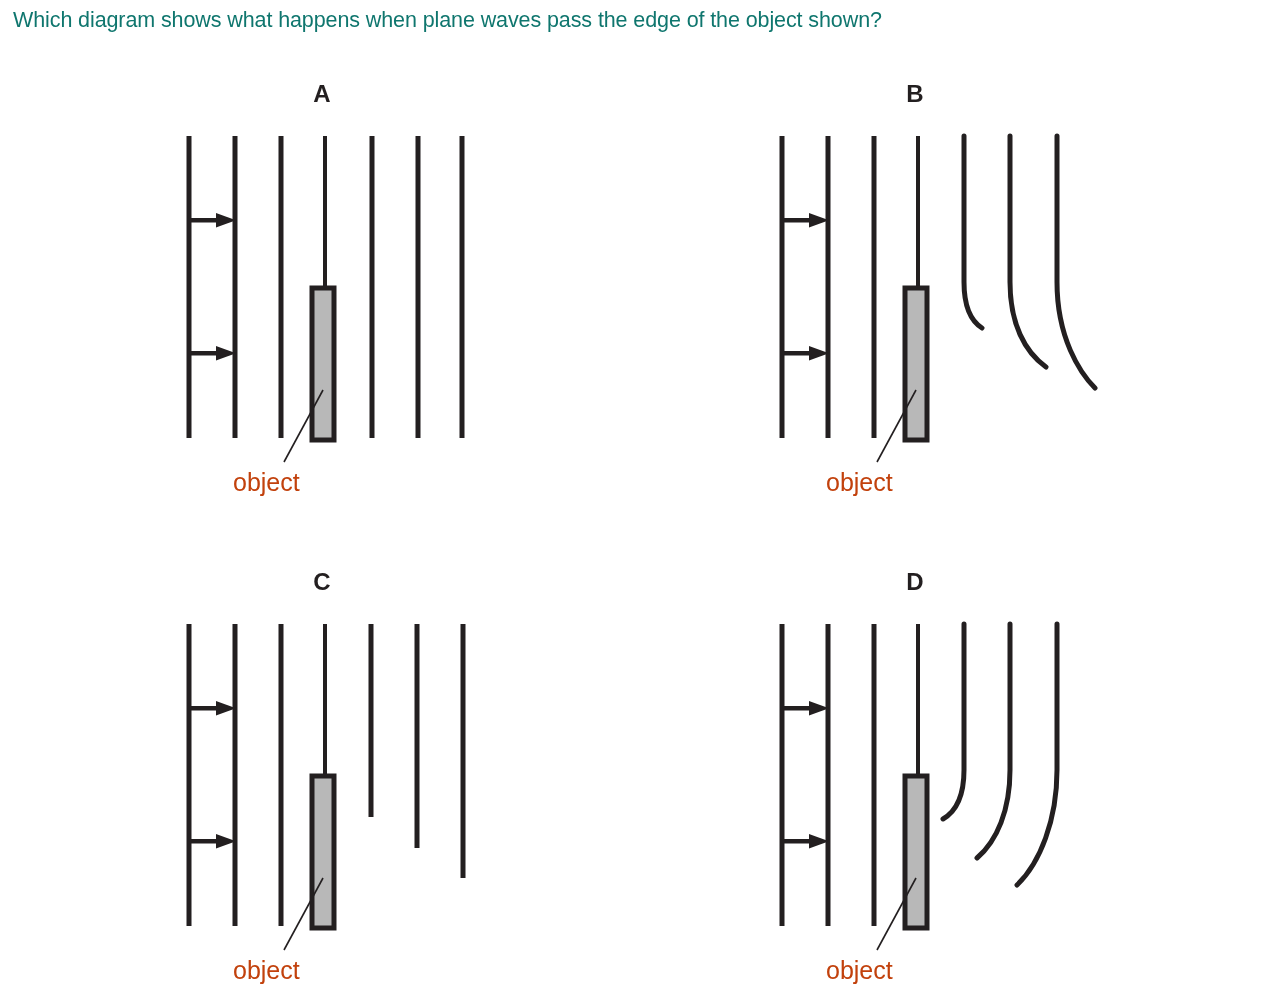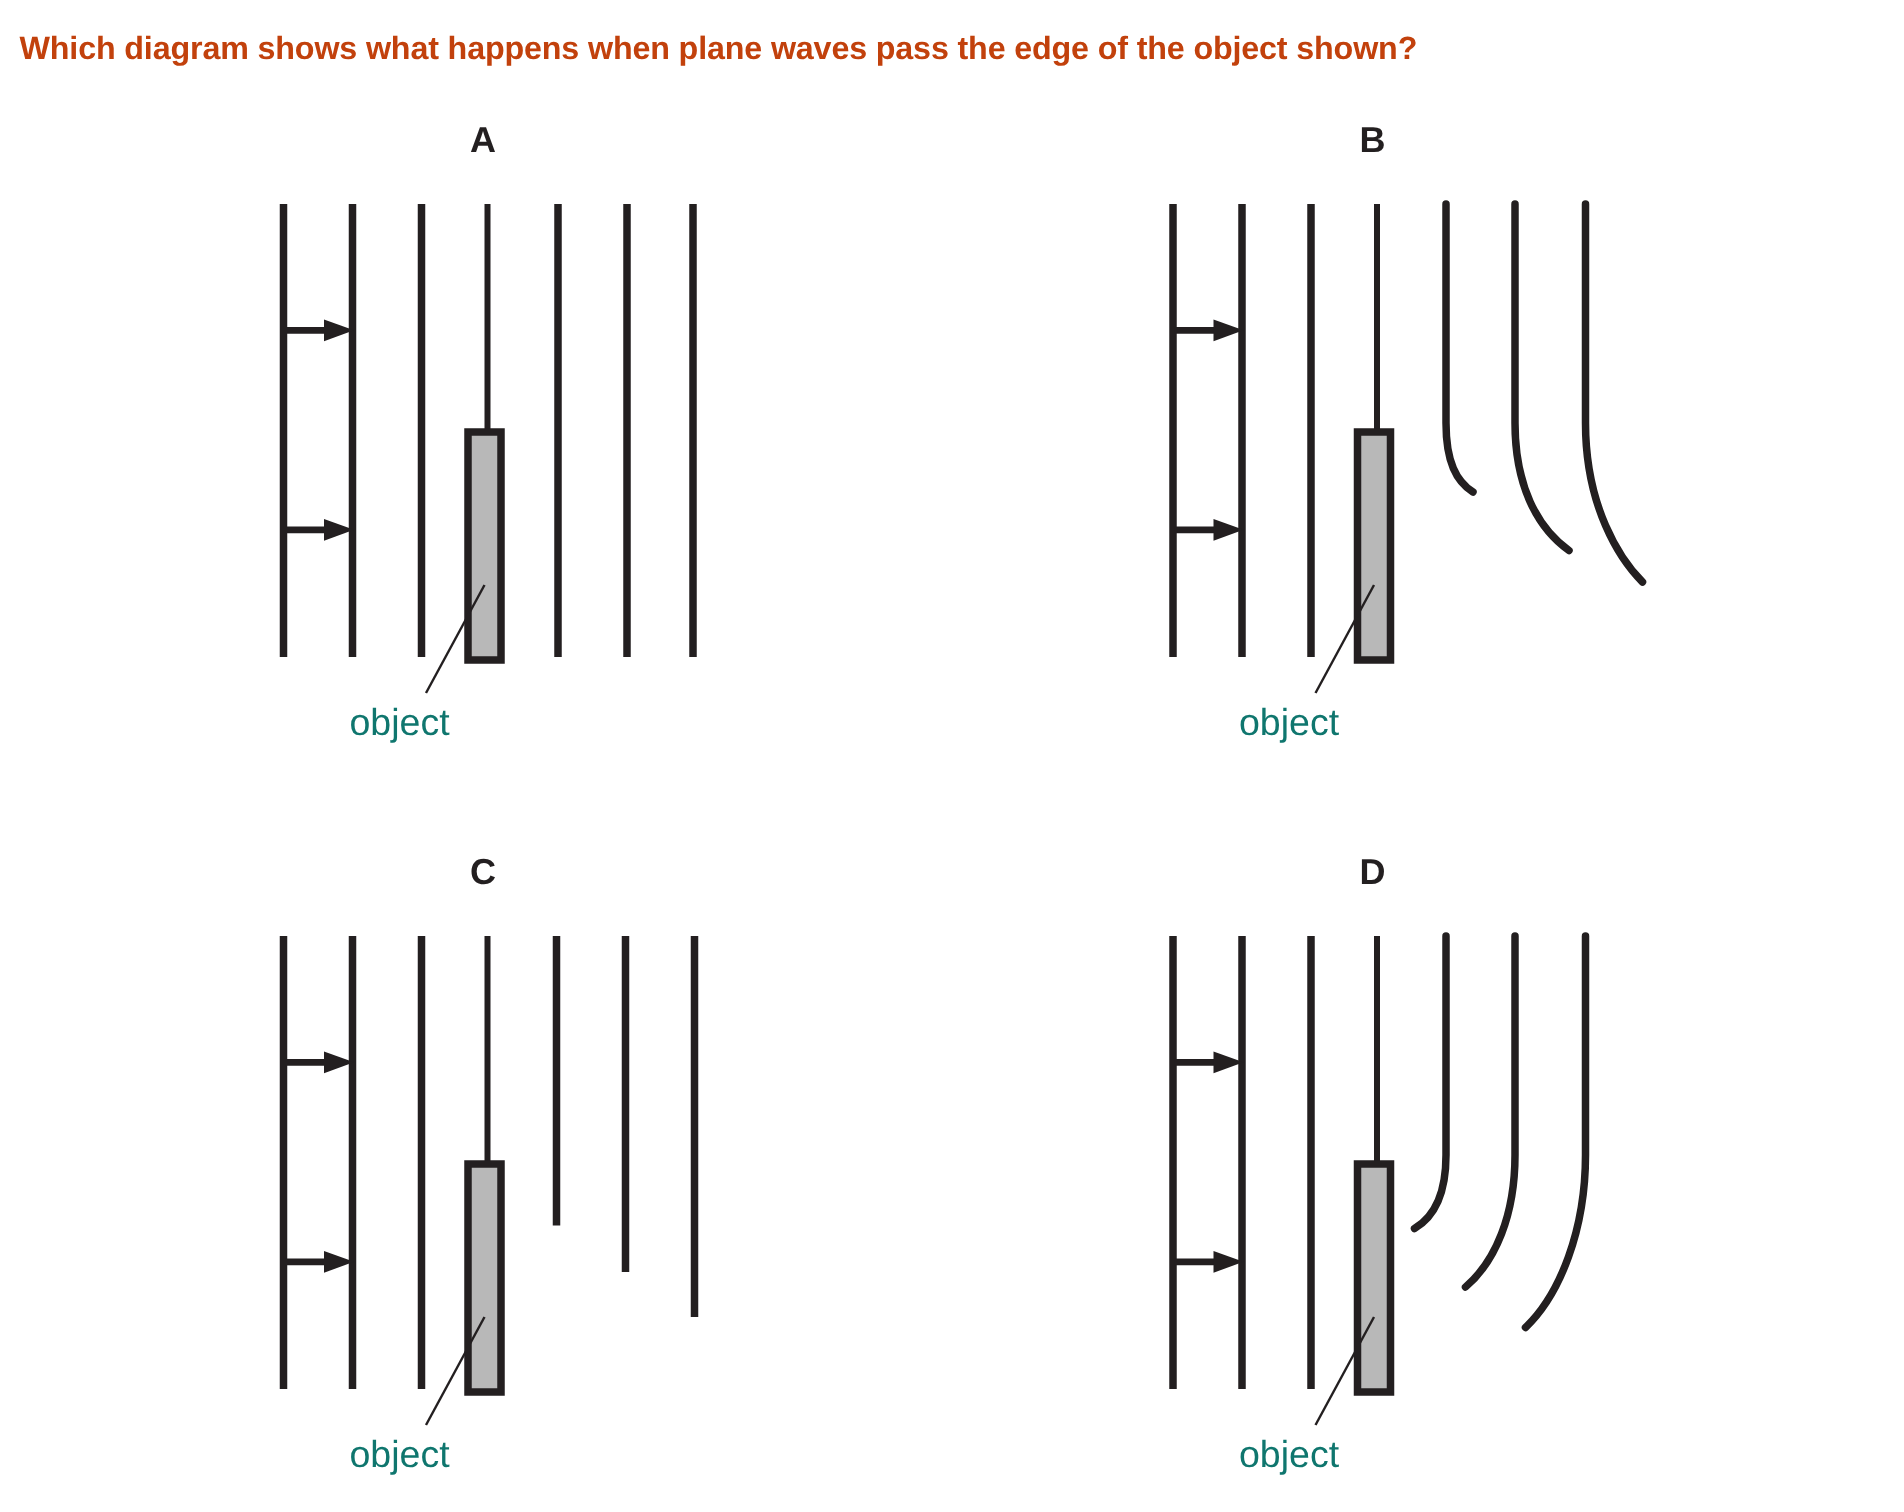--- a/index.html
+++ b/index.html
@@ -11,26 +11,26 @@
     width: 1269px;
     height: 1008px;
     font-family: "Liberation Sans", sans-serif;
     color: #231f20;
     position: relative;
     overflow: hidden;
   }
   #question-title {
     position: absolute;
     left: 13px;
-    top: 20px;
+    top: 8px;
     font-size: 21.5px;
-    font-weight: bold;
+    font-weight: normal;
     letter-spacing: -0.1px;
     white-space: nowrap;
-    color: #c2410c;
+    color: #0f766e;
   }
   .panel {
     position: absolute;
     width: 540px;
     height: 470px;
   }
   .panel-label {
     position: absolute;
     font-size: 24px;
     font-weight: bold;
@@ -40,21 +40,21 @@
   }
   .panel-svg {
     position: absolute;
     left: 0;
     top: 0;
   }
   .object-label {
     position: absolute;
     font-size: 25px;
     font-weight: normal;
-    color: #0f766e;
+    color: #c2410c;
     white-space: nowrap;
   }
 </style>
 </head>
 <body>
 
 <div id="question-title">Which diagram shows what happens when plane waves pass the edge of the object shown?</div>
 
 <div class="panel" style="left:0px; top:70px;">
   <div class="panel-label" style="left:292px; top:10px;">A</div>

